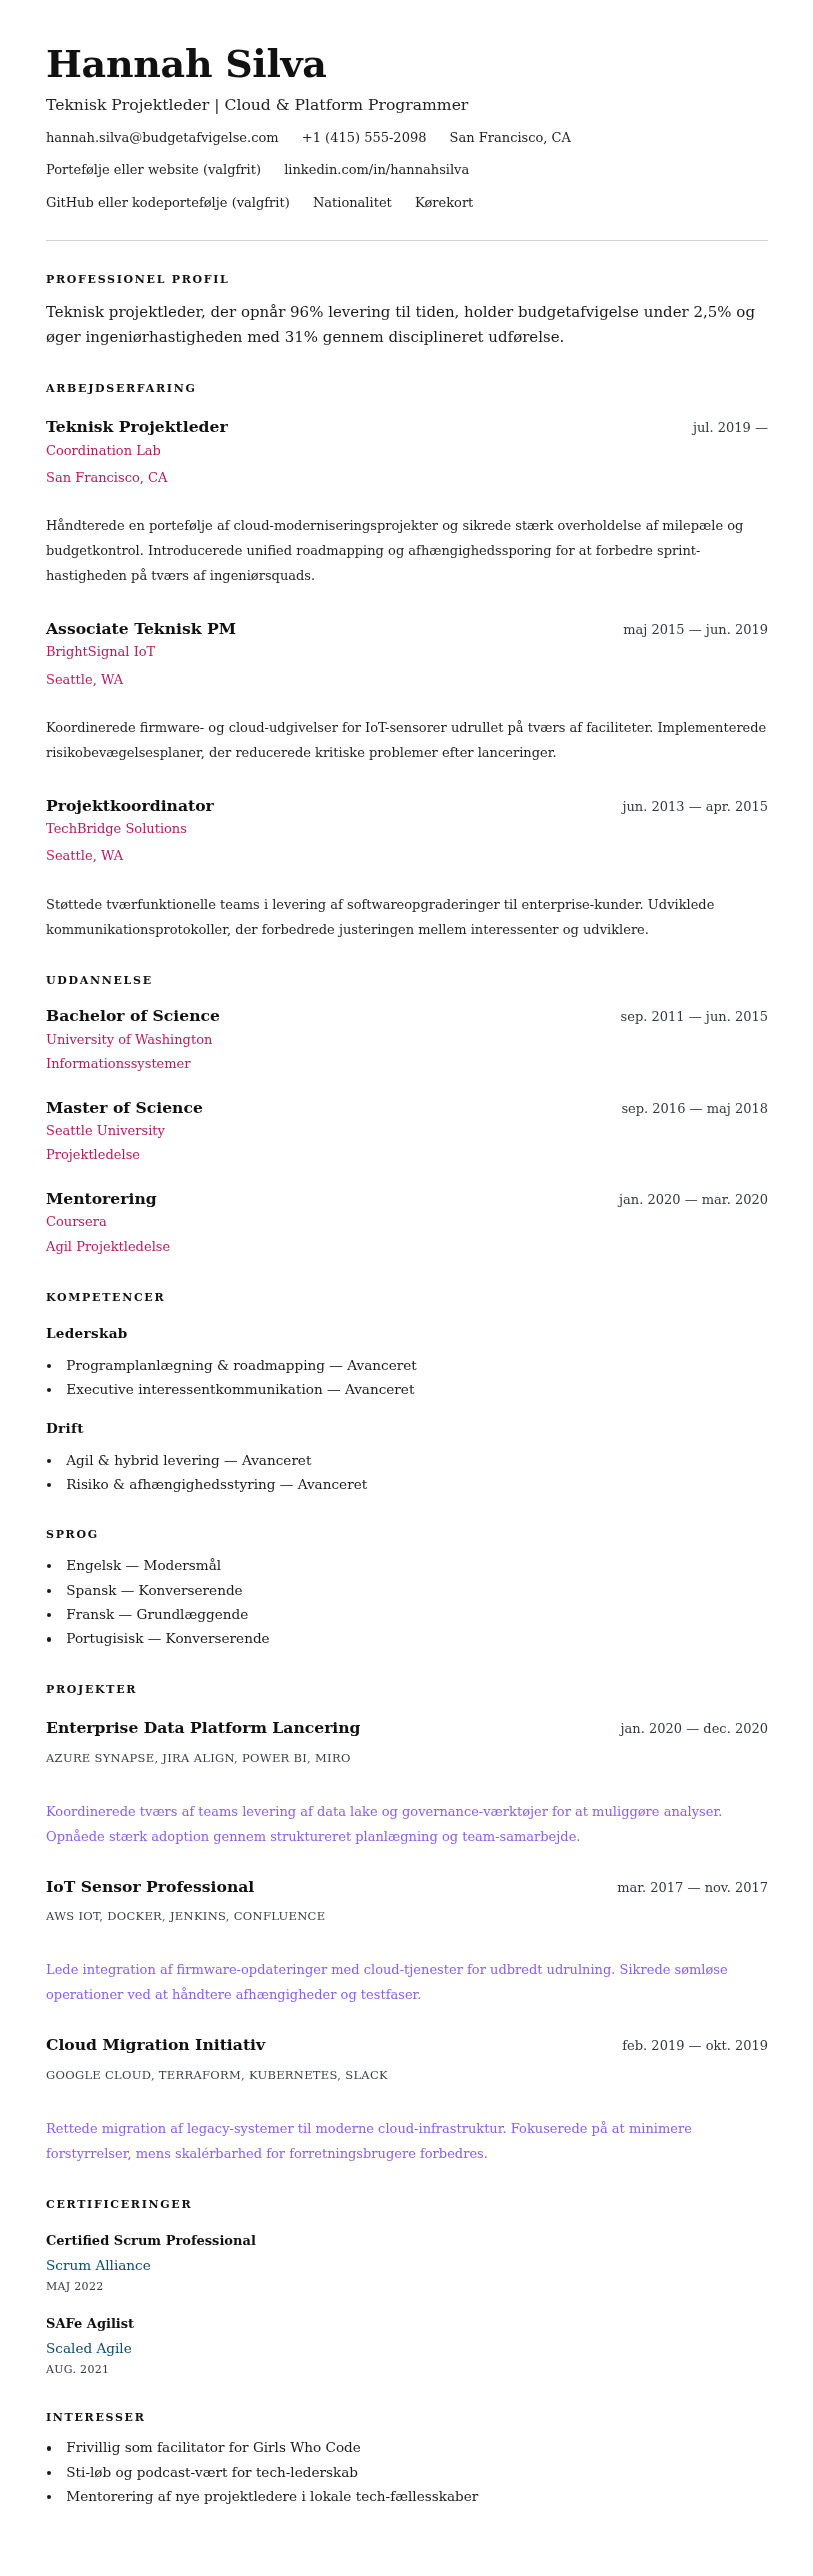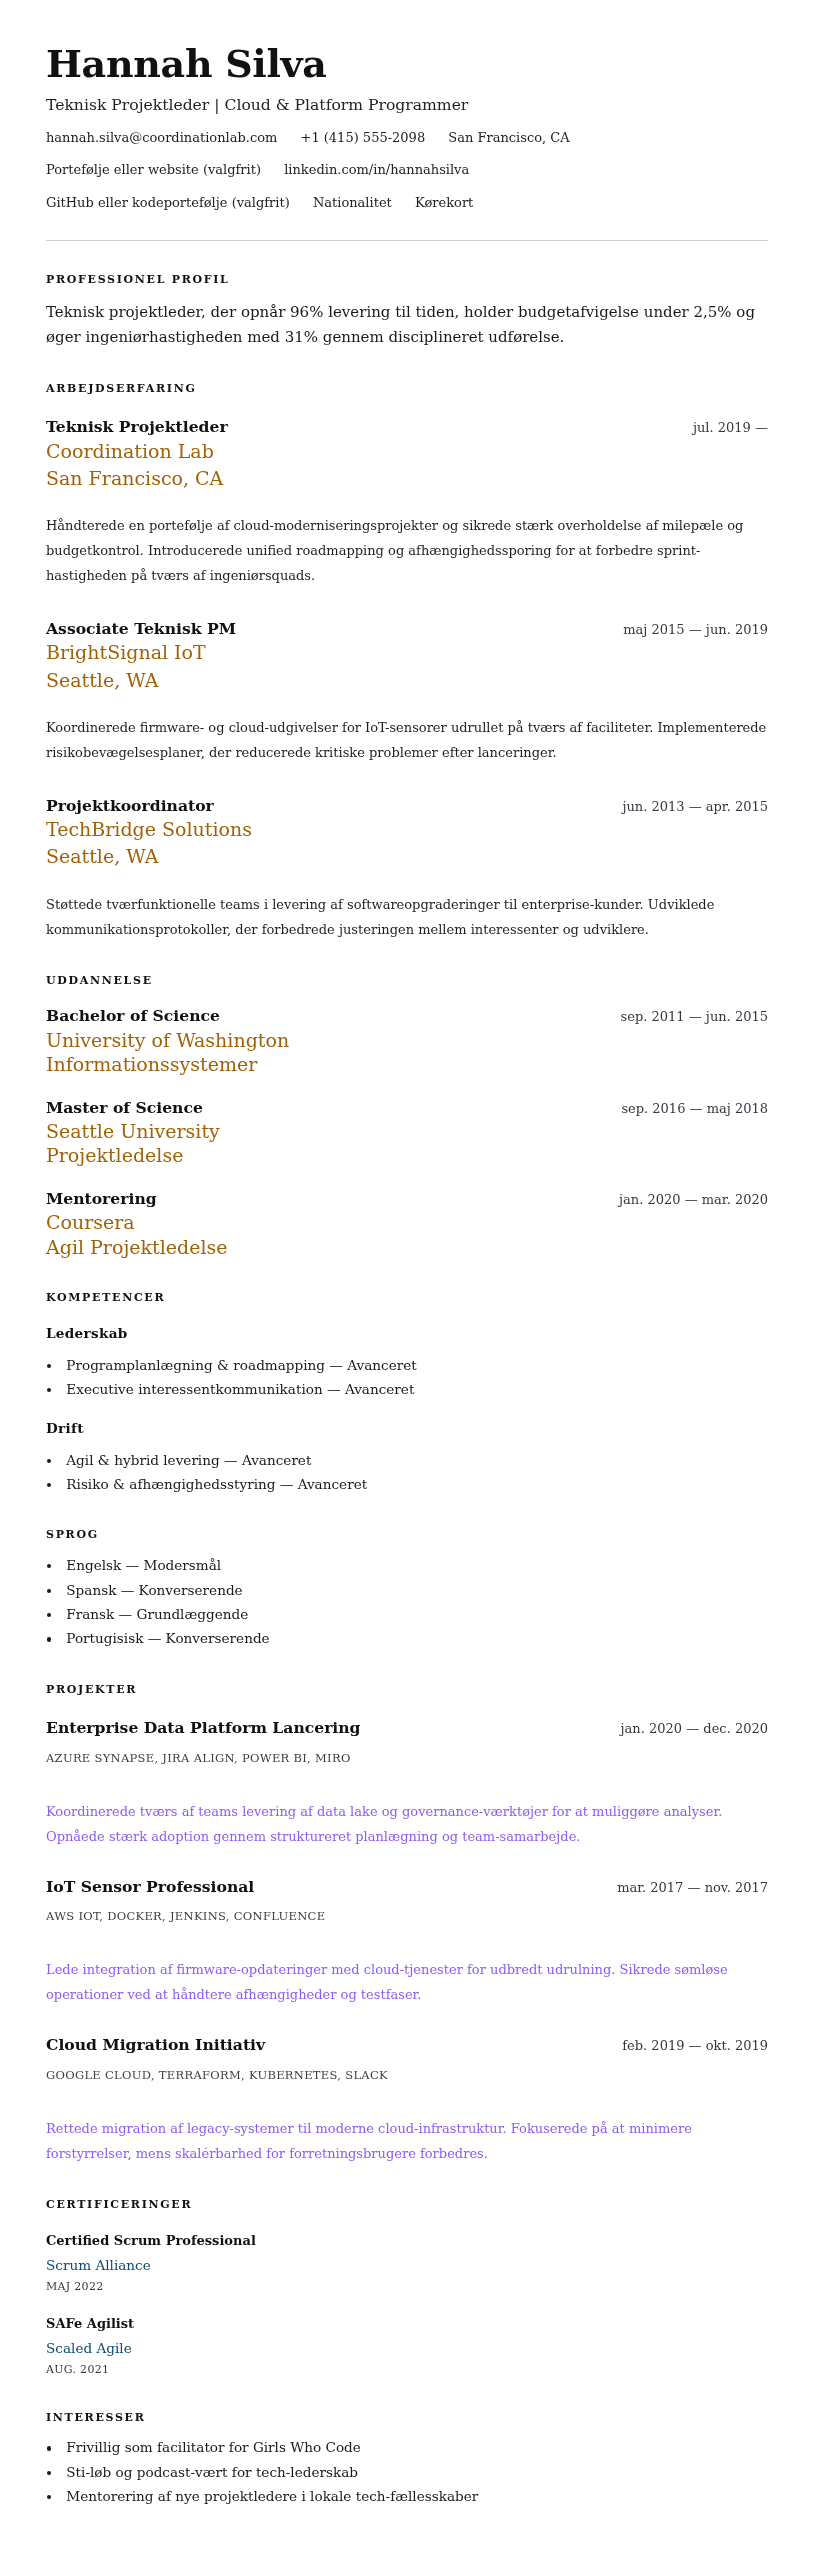--- a/index.html
+++ b/index.html
@@ -65,23 +65,23 @@
       font-weight: bold;
       line-height: 22px;
       color: #111111;
     }
     .entry-date {
       font-size: 13px;
       line-height: 20.3px;
       color: #333840;
     }
     .entry-sub {
-      font-size: 19px;
+      font-size: 13px;
       line-height: 24.4px;
-      color: #a16207;
+      color: #be185d;
     }
     .entry-desc {
       font-size: 13px;
       line-height: 25px;
       margin-top: 23px;
       color: #1f1f1f;
     }
     .exp-entry { margin-top: 19px; }
     .exp-entry + .exp-entry { margin-top: 30px; }
     .edu-entry { margin-top: 16.3px; }
@@ -158,21 +158,21 @@
 </head>
 <body>
 
 <div class="page">
 
   <header>
     <h1 class="name">Hannah Silva</h1>
     <div class="headline">Teknisk Projektleder | Cloud &amp; Platform Programmer</div>
 
     <div class="contact-line">
-      <span>hannah.silva@coordinationlab.com</span>
+      <span>hannah.silva@budgetafvigelse.com</span>
       <span>+1 (415) 555-2098</span>
       <span>San Francisco, CA</span>
     </div>
     <div class="contact-line">
       <span>Portefølje eller website (valgfrit)</span>
       <span>linkedin.com/in/hannahsilva</span>
     </div>
     <div class="contact-line">
       <span>GitHub eller kodeportefølje (valgfrit)</span>
       <span>Nationalitet</span>

